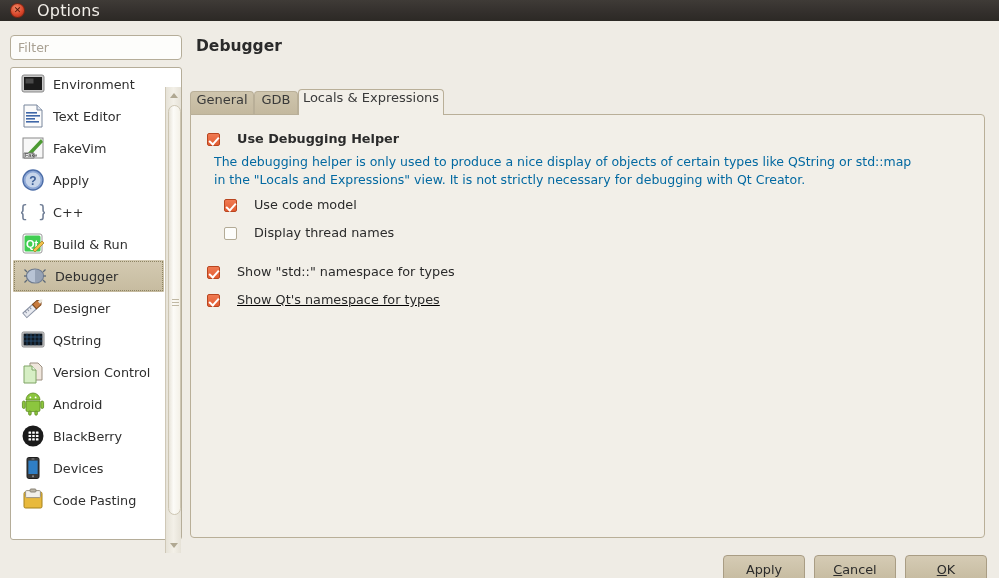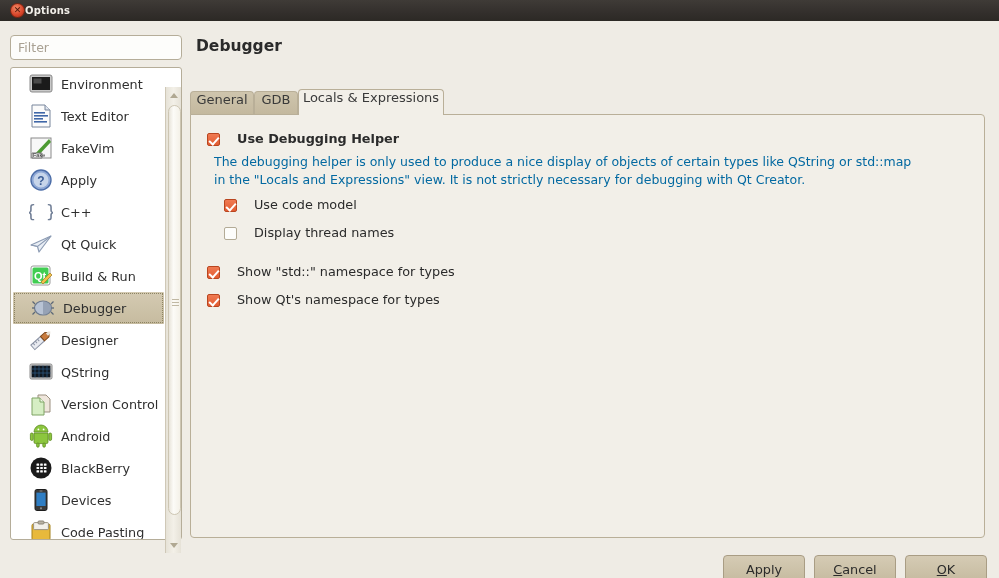--- a/index.html
+++ b/index.html
@@ -19,21 +19,21 @@
   }
   #close-btn {
     width: 15px; height: 15px; border-radius: 50%;
     margin-left: 10px; flex: 0 0 auto;
     background: radial-gradient(circle at 40% 32%, #f08a66 0%, #d9452a 58%, #a32f18 100%);
     border: 1px solid #7d2512;
     display: flex; align-items: center; justify-content: center;
     color: #4a1508; font-size: 9px; font-weight: bold; line-height: 1;
   }
   #win-title {
-    margin-left: 0; color: #f2efe9; font-size: 10px; font-weight: bold;
+    margin-left: 12px; color: #f2efe9; font-size: 16px; font-weight: normal;
     letter-spacing: .2px;
   }
 
   
   #dialog {
     position: absolute; left: 0; top: 21px; width: 874px; height: 557px;
     background: #efece5;
   }
 
   
@@ -48,21 +48,21 @@
 
   
   #catlist-frame {
     position: absolute; left: 10px; top: 46px; width: 172px; height: 473px;
     background: #ffffff; border: 1px solid #b5ad99; border-radius: 3px;
     overflow: hidden;
   }
   #catlist { position: absolute; left: 0; top: 0; width: 155px; }
   .cat-item {
     height: 32px; display: flex; align-items: center;
-    padding-left: 18px; font-size: 12.8px; color: #2f2f2f;
+    padding-left: 10px; font-size: 12.8px; color: #2f2f2f;
   }
   .cat-item.selected {
     background: linear-gradient(to bottom, #d4cab2 0%, #c6bb9f 100%);
     outline: 1px dotted #8d8463; outline-offset: -2px;
     margin-left: 2px; width: 151px; border-radius: 1px;
   }
   .cat-icon {
     width: 24px; height: 24px; margin-right: 8px; flex: 0 0 auto;
     position: relative;
   }
@@ -196,27 +196,20 @@
               <circle cx="12" cy="12" r="7.5" fill="#c7d5ea"></circle>
               <text x="12" y="16.5" font-size="12" font-weight="bold" text-anchor="middle" font-family="sans-serif" fill="#3c5e96">?</text>
             </svg></span>
           <span class="cat-label">Apply</span>
         </div>
         <div class="cat-item">
           <span class="cat-icon"><svg width="24" height="24" viewBox="0 0 24 24">
               <text x="12" y="18" font-size="17" text-anchor="middle" font-family="monospace" fill="#6f7d95">{ }</text>
             </svg></span>
           <span class="cat-label">C++</span>
-        </div>
-        <div class="cat-item">
-          <span class="cat-icon"><svg width="24" height="24" viewBox="0 0 24 24">
-              <path d="M2 13 L22 4 L10 20 L8.5 14.5z" fill="#e9eef5" stroke="#8d9cb4" stroke-width="1.2" stroke-linejoin="round"></path>
-              <path d="M2 13 L8.5 14.5 L22 4" fill="none" stroke="#8d9cb4" stroke-width="1.1"></path>
-            </svg></span>
-          <span class="cat-label">Qt Quick</span>
         </div>
         <div class="cat-item">
           <span class="cat-icon"><svg width="24" height="24" viewBox="0 0 24 24">
               <rect x="2" y="2" width="19" height="19" rx="2" fill="#fff" stroke="#9a9a9a"></rect>
               <rect x="3.5" y="3.5" width="16" height="16" rx="1.5" fill="#41cd52"></rect>
               <text x="11" y="16" font-size="11" font-weight="bold" text-anchor="middle" font-family="sans-serif" fill="#fff">Qt</text>
               <path d="M12 18 L21 9 L23 11 L14 20z" fill="#f2c14a" stroke="#a8822c" stroke-width=".8"></path>
             </svg></span>
           <span class="cat-label">Build &amp; Run</span>
         </div>
@@ -373,21 +366,21 @@
     <div class="cb-row" style="left:33px; top:110px;">
       <div class="cbox off"></div>
       <div class="cb-label">Display thread names</div>
     </div>
 
     <div class="cb-row" style="left:16px; top:149px;">
       <div class="cbox on"></div>
       <div class="cb-label">Show "std::" namespace for types</div>
     </div>
 
-    <div class="cb-row" style="left:16px; top:177px;">
+    <div class="cb-row" style="left:16px; top:177px;text-decoration:underline;">
       <div class="cbox on"></div>
       <div class="cb-label">Show Qt's namespace for types</div>
     </div>
   </div>
 
   <div class="btn" style="left:723px; width:82px;">
     <span>Apply</span>
   </div>
   <div class="btn" style="left:814px; width:82px;">
     <span><u>C</u>ancel</span>

